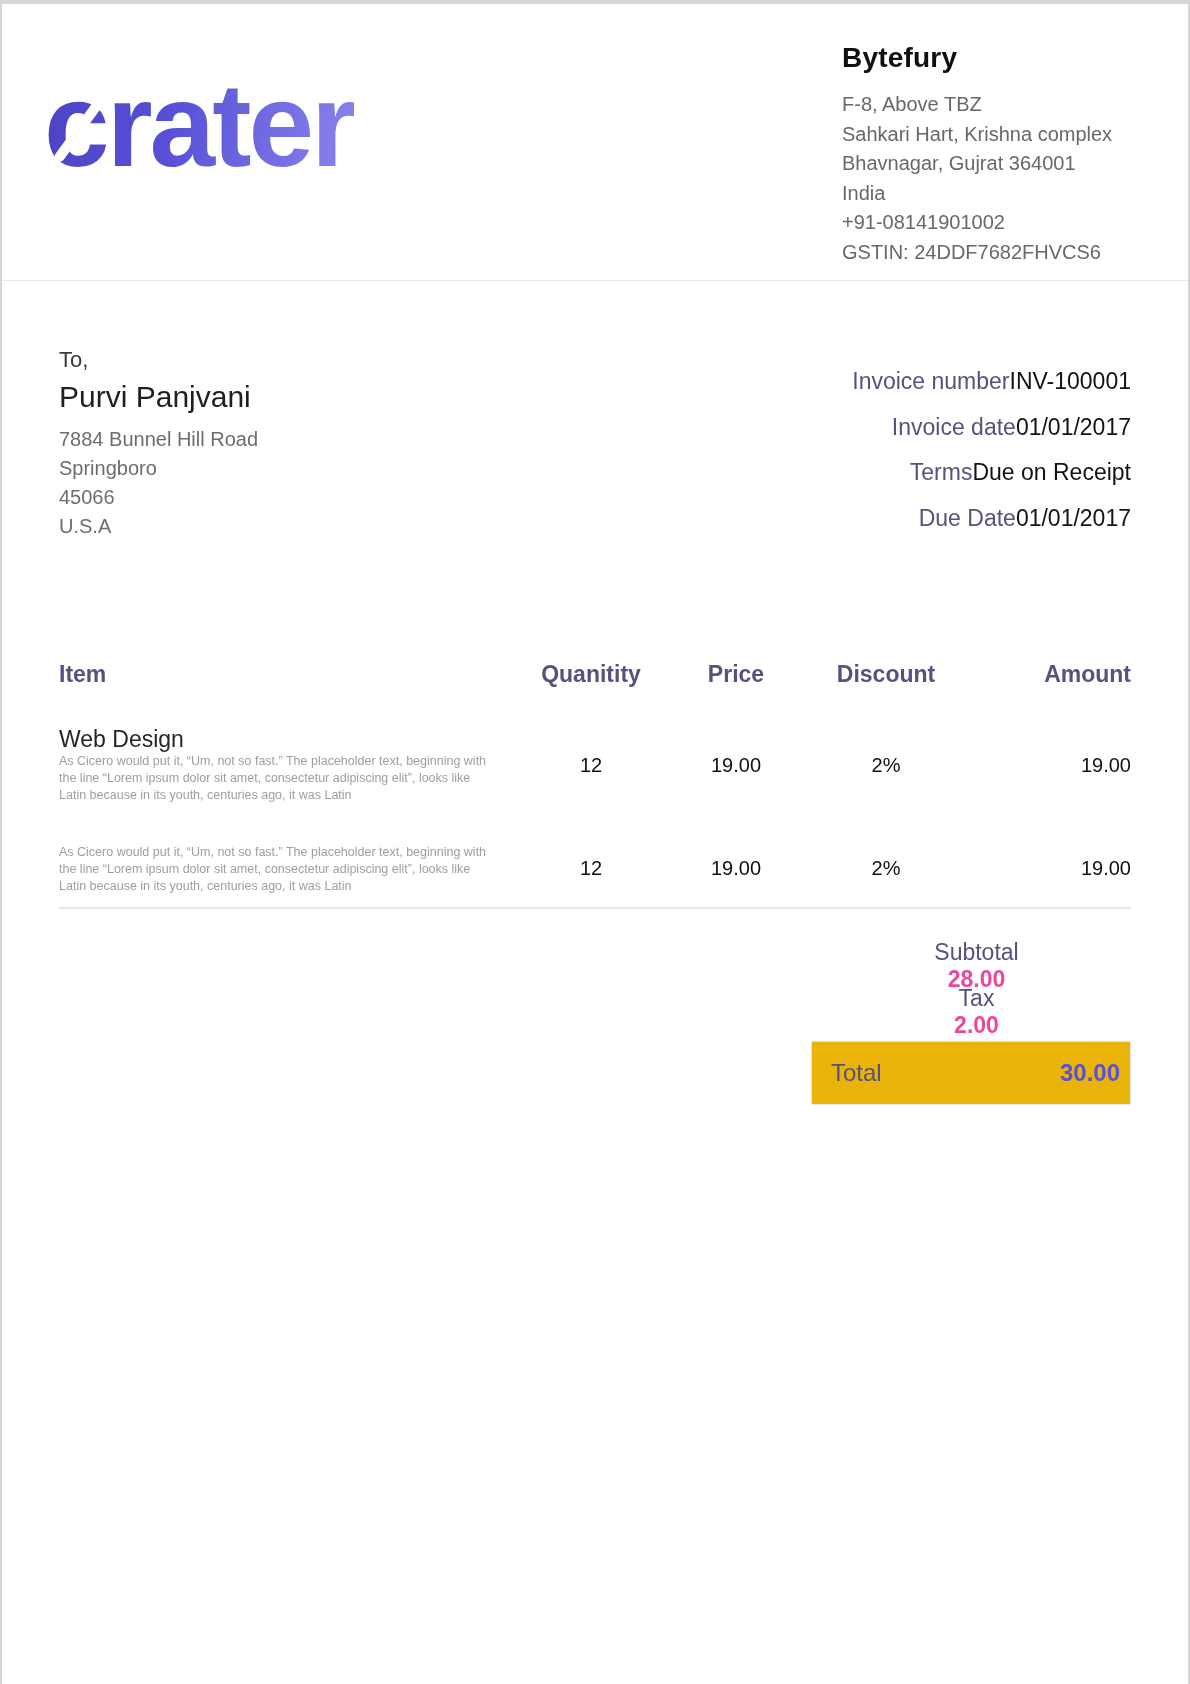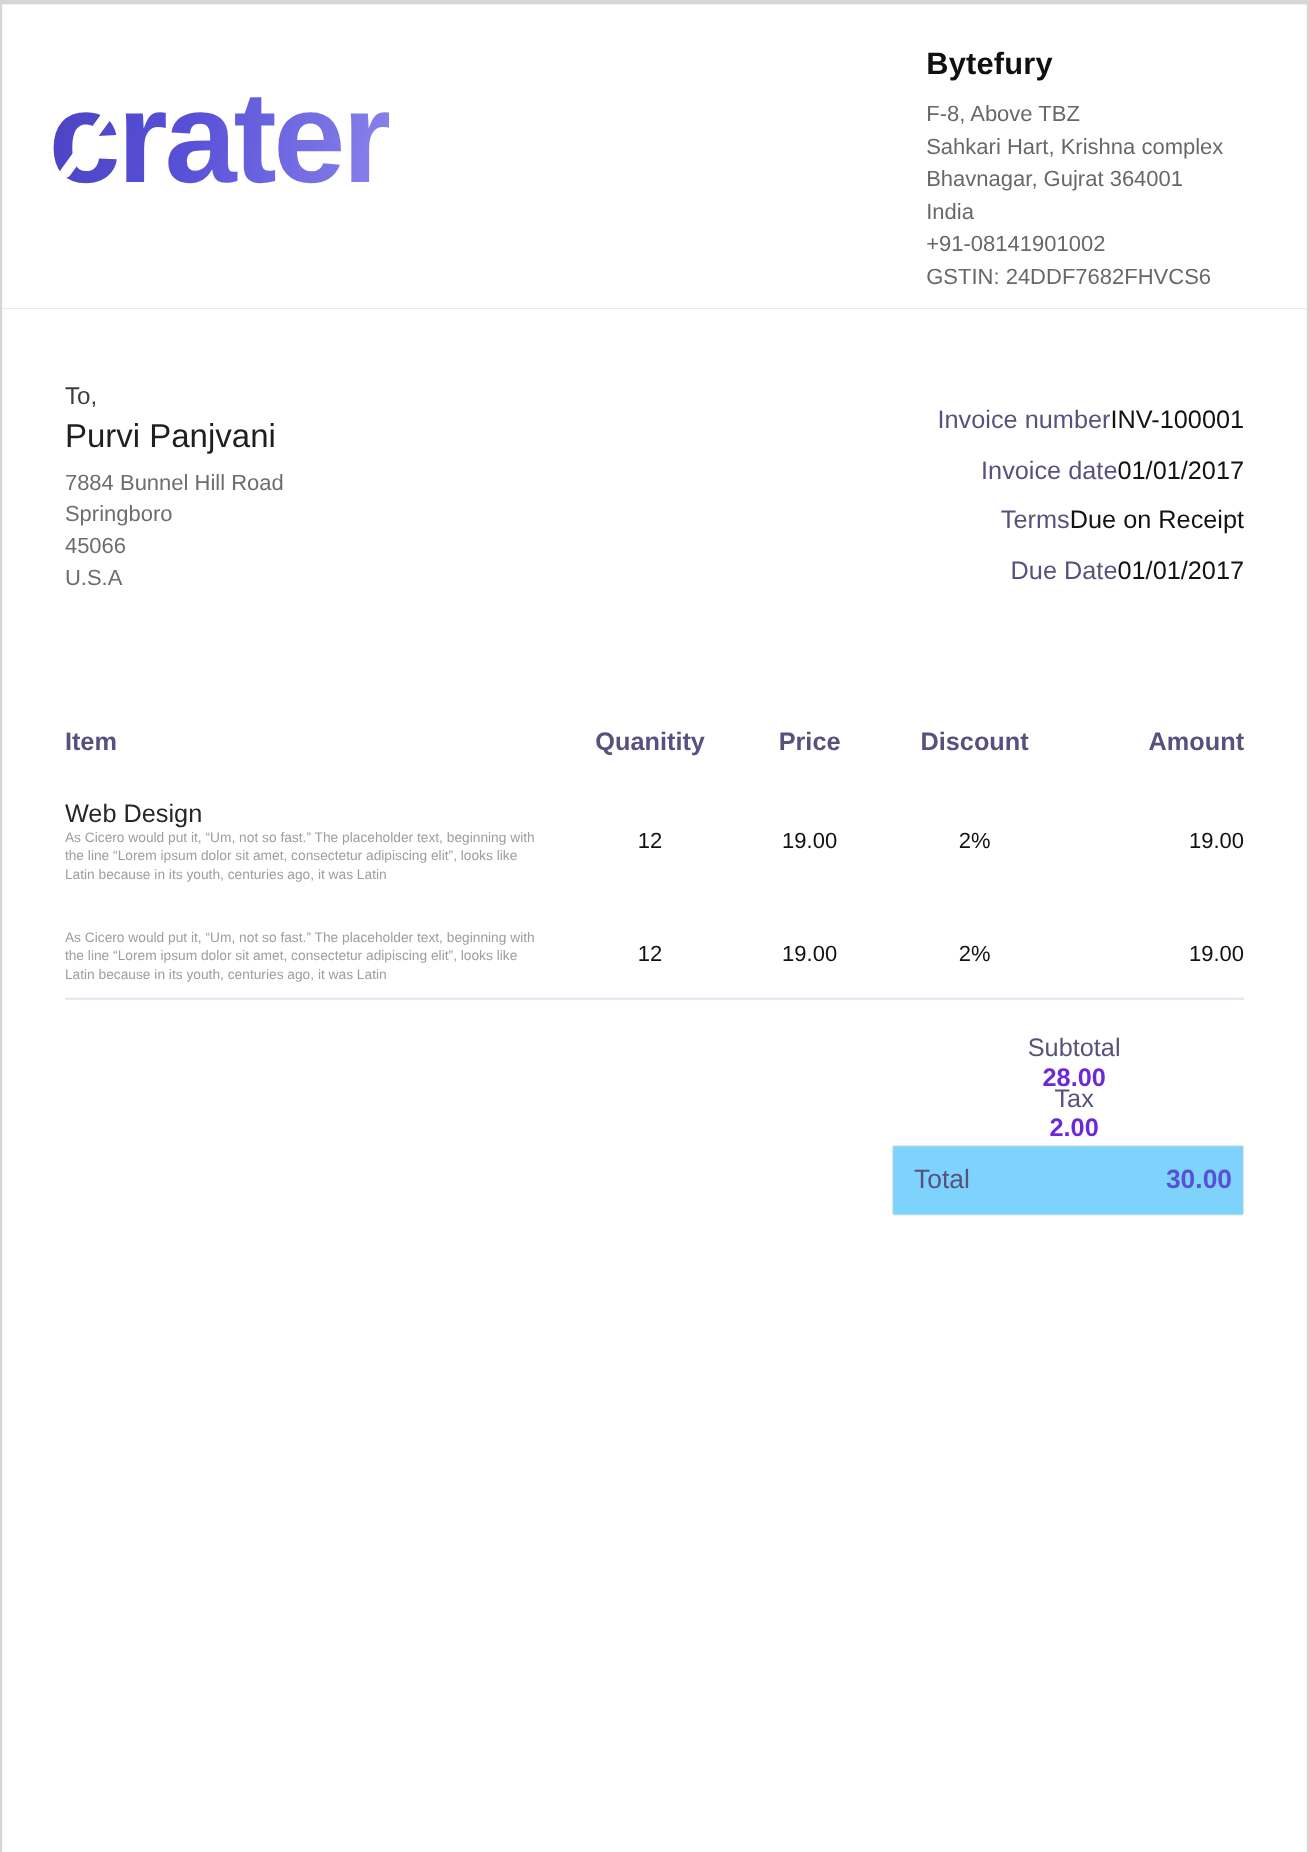--- a/index.html
+++ b/index.html
@@ -62,24 +62,24 @@
   .item-name { font-size:23px; line-height:24px; color:#262626; }
   .item-desc { margin-top:2px; width:428px; font-size:12.5px; line-height:17px; color:#9e9e9e; }
   .item-row .num { font-size:20px; color:#111111; font-weight:500; }
 
   
   .totals-divider { margin-top:12px; height:2px; background:#e4e8f2; }
   .totals { width:320px; margin-left:auto; margin-top:30px; }
   .totals-row { display:flex; justify-content:space-between; align-items:center;
                 height:36px; padding:0 8px 0 19px; margin-bottom:10px;flex-direction:column; }
   .totals-label { font-size:23px; color:#56527d; }
-  .totals-value { font-size:23px; color:#6d28d9; font-weight:700; }
+  .totals-value { font-size:23px; color:#ec4899; font-weight:700; }
   .total-box { margin-top:20px; height:64px; border:1px solid #e3e3e3; border-radius:2px;
                display:flex; justify-content:space-between; align-items:center;
-               padding:0 10px 0 19px; background:#7dd3fc; }
+               padding:0 10px 0 19px; background:#eab308; }
   .total-label { font-size:24px; color:#56527d; }
   .total-value { font-size:24px; font-weight:700; color:#5851d8; }
 </style>
 </head>
 <body>
 
 <div class="page">
 
   <header class="header">
     <div class="logo">

